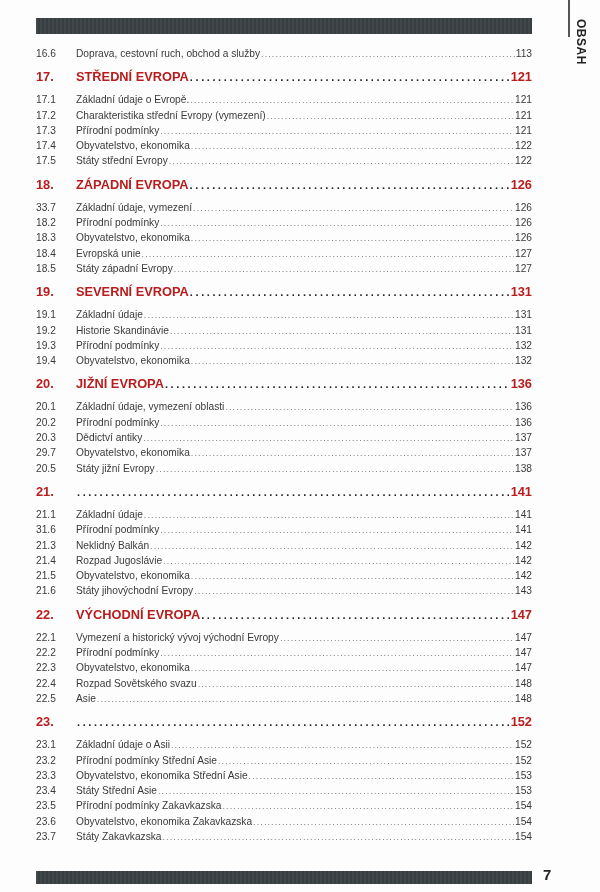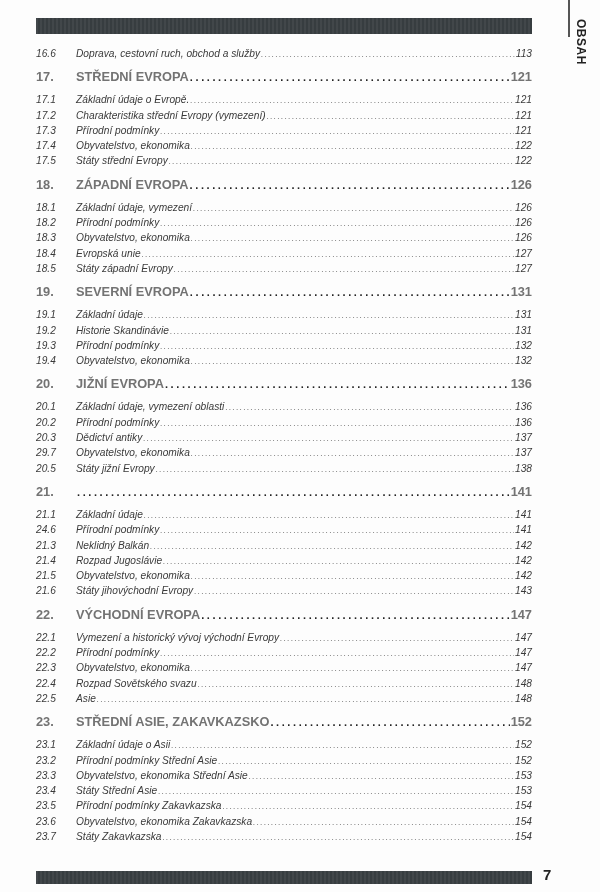--- a/index.html
+++ b/index.html
@@ -23,22 +23,22 @@
   .side-label {
     position: absolute; left: 571px; top: 18px; width: 20px; height: 48px;
     writing-mode: vertical-rl; font-weight: bold; font-size: 12px; letter-spacing: 0.5px;
     color: #222; display: flex; align-items: center; justify-content: center;
   }
   .page-number {
     position: absolute; left: 543px; top: 866px; font-weight: bold; font-size: 15px; color: #222;
   }
   .toc { position: absolute; left: 36px; top: 48px; width: 496px; }
   .row { display: flex; align-items: baseline; white-space: nowrap; }
-  .row.item { height: 15.3px; font-size: 10.2px; color: #3a3a3a; font-style: italic; }
-  .row.chapter { height: 20px; font-size: 12.8px; font-weight: bold; color: #737373; margin-top: 6px; margin-bottom: 5px; }
+  .row.item { height: 15.3px; font-size: 10.2px; color: #3a3a3a; }
+  .row.chapter { height: 20px; font-size: 12.8px; font-weight: bold; color: #b91c1c; margin-top: 6px; margin-bottom: 5px; }
   .num { width: 40px; flex: 0 0 40px; }
   .title { flex: 0 0 auto; }
   .dots {
     flex: 1 1 auto; overflow: hidden; margin: 0 1px; color: #777; letter-spacing: 1.1px; font-size: 9px;
   }
   .chapter .dots { letter-spacing: 2.6px; color: #222; font-size: 11px; }
   .dots::after { content: "........................................................................................................................................................................................"; }
   .page { flex: 0 0 auto; text-align: center; }
 </style>
 </head>
@@ -91,21 +91,21 @@
       <span class="dots"></span>
       <span class="page">122</span>
     </div>
     <div class="row chapter">
       <span class="num">18.</span>
       <span class="title">ZÁPADNÍ EVROPA</span>
       <span class="dots"></span>
       <span class="page">126</span>
     </div>
     <div class="row item">
-      <span class="num">18.1</span>
+      <span class="num">33.7</span>
       <span class="title">Základní údaje, vymezení</span>
       <span class="dots"></span>
       <span class="page">126</span>
     </div>
     <div class="row item">
       <span class="num">18.2</span>
       <span class="title">Přírodní podmínky</span>
       <span class="dots"></span>
       <span class="page">126</span>
     </div>
@@ -198,21 +198,21 @@
       <span class="dots"></span>
       <span class="page">141</span>
     </div>
     <div class="row item">
       <span class="num">21.1</span>
       <span class="title">Základní údaje</span>
       <span class="dots"></span>
       <span class="page">141</span>
     </div>
     <div class="row item">
-      <span class="num">24.6</span>
+      <span class="num">31.6</span>
       <span class="title">Přírodní podmínky</span>
       <span class="dots"></span>
       <span class="page">141</span>
     </div>
     <div class="row item">
       <span class="num">21.3</span>
       <span class="title">Neklidný Balkán</span>
       <span class="dots"></span>
       <span class="page">142</span>
     </div>
@@ -265,21 +265,20 @@
       <span class="page">148</span>
     </div>
     <div class="row item">
       <span class="num">22.5</span>
       <span class="title">Asie</span>
       <span class="dots"></span>
       <span class="page">148</span>
     </div>
     <div class="row chapter">
       <span class="num">23.</span>
-      <span class="title">STŘEDNÍ ASIE, ZAKAVKAZSKO</span>
       <span class="dots"></span>
       <span class="page">152</span>
     </div>
     <div class="row item">
       <span class="num">23.1</span>
       <span class="title">Základní údaje o Asii</span>
       <span class="dots"></span>
       <span class="page">152</span>
     </div>
     <div class="row item">

